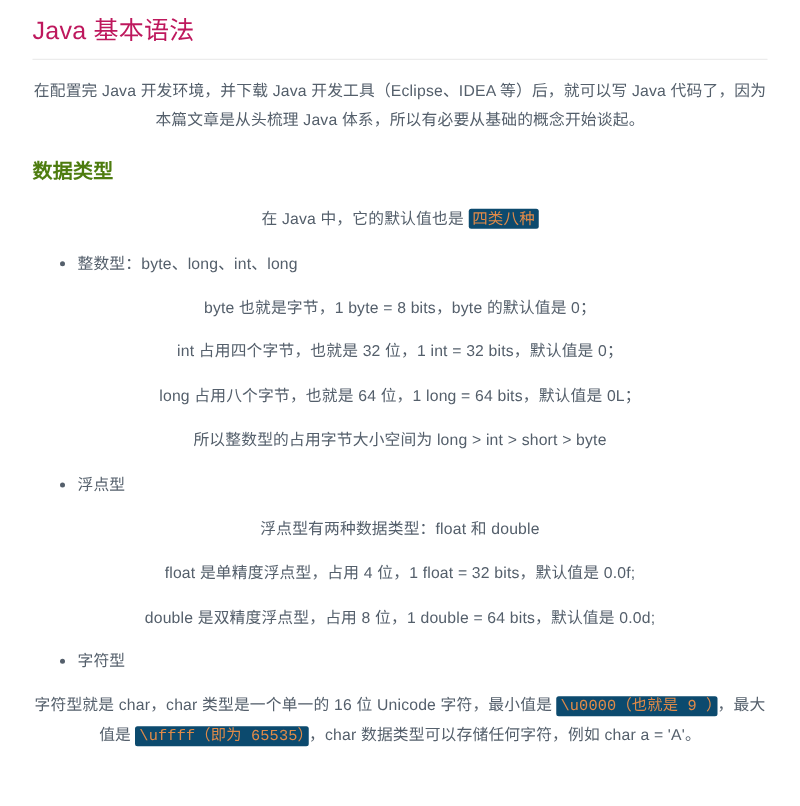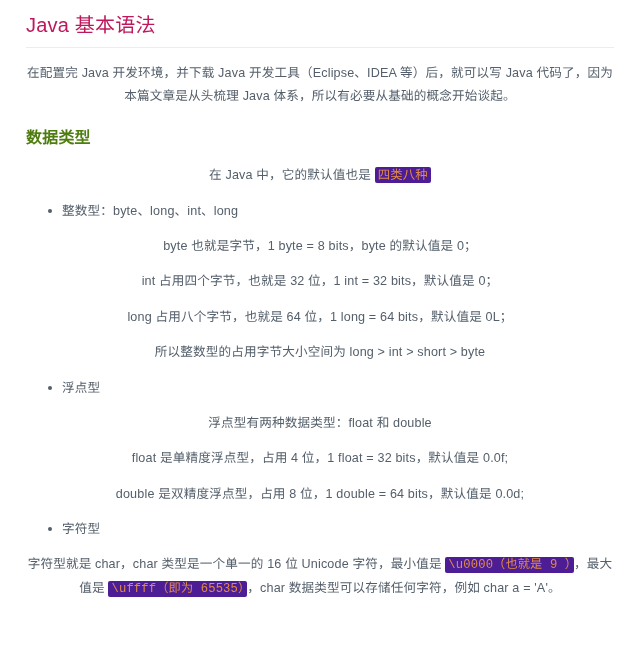--- a/index.html
+++ b/index.html
@@ -83,21 +83,21 @@
     width: 4px;
     height: 4px;
     border-radius: 50%;
     background: #545f6b;
   }
 
   
   code.inline {
     font-family: "Liberation Mono", "DejaVu Sans Mono", monospace;
     color: #e08a48;
-    background: #4c1d95;
+    background: #0c4a6e;
     border-radius: 2px;
     padding: 1px 3px;
     font-size: 12.2px;
     white-space: pre;
   }
   code.inline.cjk {
     font-family: "Liberation Sans", "DejaVu Sans", sans-serif;
     font-size: 12.4px;
   }
 </style>

